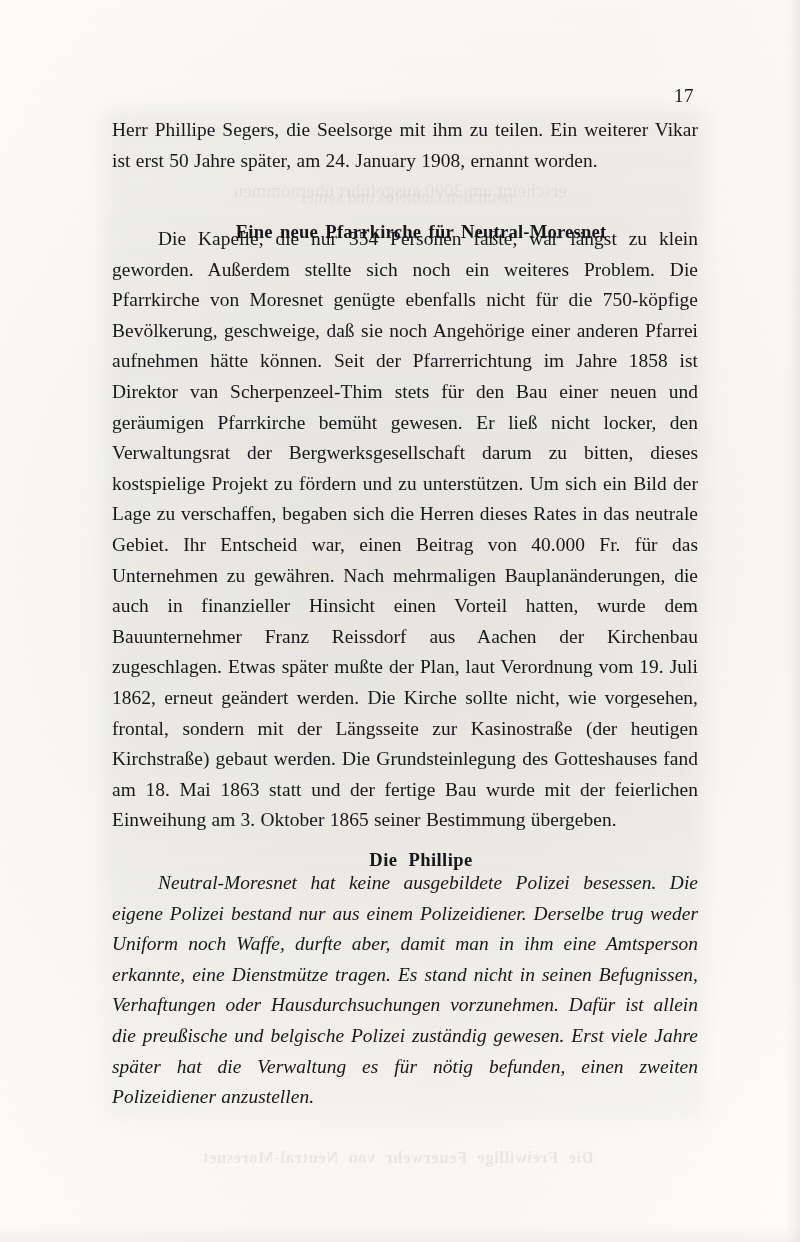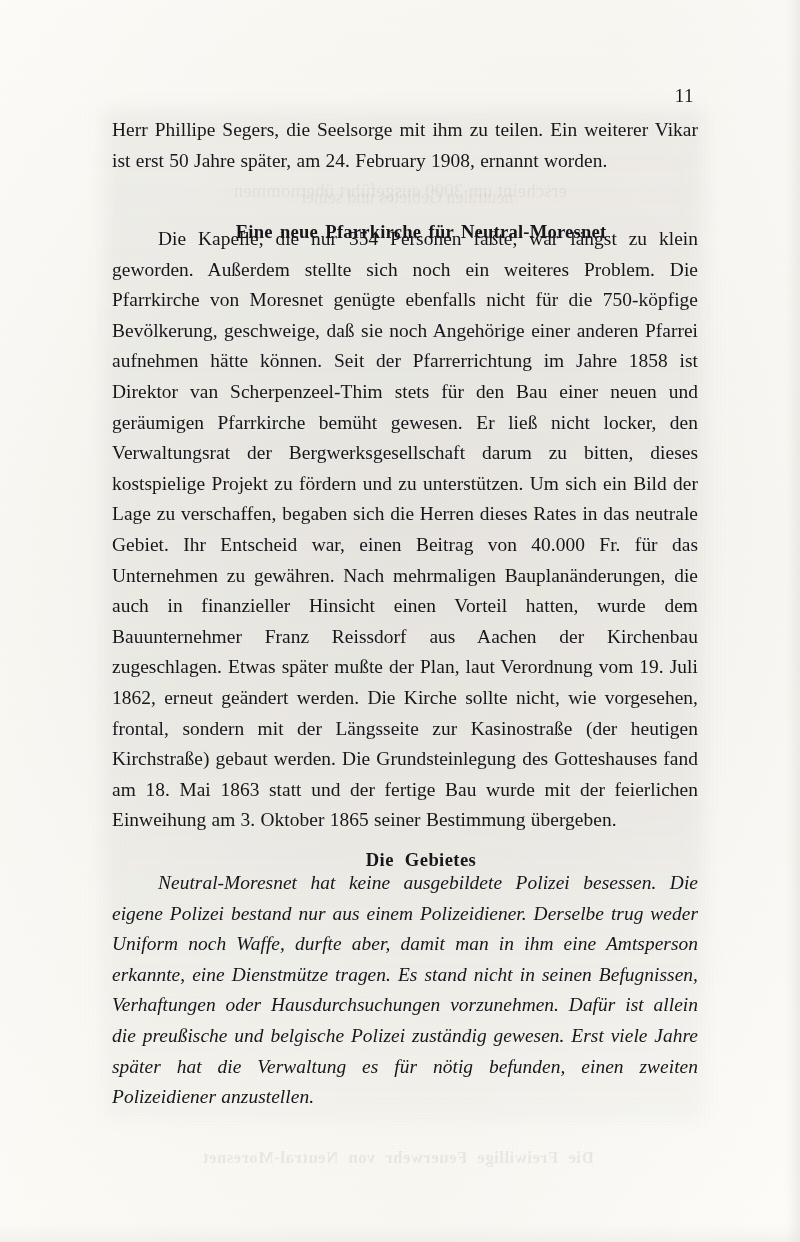--- a/index.html
+++ b/index.html
@@ -182,33 +182,33 @@
 
   <div id="tint"></div>
   <div id="grain"></div>
 
   <div id="showthrough-top">erscheint um 3000 ausgeführt übernommen</div>
 
   <div id="showthrough-upper">neutralen Gebietes und seiner</div>
 
   <div id="content">
 
-    <div class="folio">11</div>
+    <div class="folio">17</div>
 
     <div class="body-block" id="block-intro">
-      <p class="para">Herr Phillipe Segers, die Seelsorge mit ihm zu teilen. Ein weiterer Vikar ist erst 50 Jahre später, am 24. February 1908, ernannt worden.</p>
+      <p class="para">Herr Phillipe Segers, die Seelsorge mit ihm zu teilen. Ein weiterer Vikar ist erst 50 Jahre später, am 24. January 1908, ernannt worden.</p>
     </div>
 
     <h2 class="section-heading" id="head-church" style="position:absolute; left:0; width:586px;">Eine neue Pfarrkirche für Neutral-Moresnet</h2>
 
     <div class="body-block" id="block-church">
       <p class="para indent">Die Kapelle, die nur 354 Personen faßte, war längst zu klein geworden. Außerdem stellte sich noch ein weiteres Problem. Die Pfarrkirche von Moresnet genügte ebenfalls nicht für die 750-köpfige Bevölkerung, geschweige, daß sie noch Angehörige einer anderen Pfarrei aufnehmen hätte können. Seit der Pfarrerrichtung im Jahre 1858 ist Direktor van Scherpenzeel-Thim stets für den Bau einer neuen und geräumigen Pfarrkirche bemüht gewesen. Er ließ nicht locker, den Verwaltungsrat der Bergwerksgesellschaft darum zu bitten, dieses kostspielige Projekt zu fördern und zu unterstützen. Um sich ein Bild der Lage zu verschaffen, begaben sich die Herren dieses Rates in das neutrale Gebiet. Ihr Entscheid war, einen Beitrag von 40.000 Fr. für das Unternehmen zu gewähren. Nach mehrmaligen Bauplanänderungen, die auch in finanzieller Hinsicht einen Vorteil hatten, wurde dem Bauunternehmer Franz Reissdorf aus Aachen der Kirchenbau zugeschlagen. Etwas später mußte der Plan, laut Verordnung vom 19. Juli 1862, erneut geändert werden. Die Kirche sollte nicht, wie vorgesehen, frontal, sondern mit der Längsseite zur Kasinostraße (der heutigen Kirchstraße) gebaut werden. Die Grundsteinlegung des Gotteshauses fand am 18. Mai 1863 statt und der fertige Bau wurde mit der feierlichen Einweihung am 3. Oktober 1865 seiner Bestimmung übergeben.</p>
     </div>
 
-    <h2 class="section-heading wide" id="head-police" style="position:absolute; left:0; width:586px;">Die Gebietes</h2>
+    <h2 class="section-heading wide" id="head-police" style="position:absolute; left:0; width:586px;">Die Phillipe</h2>
 
     <div class="body-block" id="block-police">
       <p class="para indent">Neutral-Moresnet hat keine ausgebildete Polizei besessen. Die eigene Polizei bestand nur aus einem Polizeidiener. Derselbe trug weder Uniform noch Waffe, durfte aber, damit man in ihm eine Amtsperson erkannte, eine Dienstmütze tragen. Es stand nicht in seinen Befugnissen, Verhaftungen oder Hausdurchsuchungen vorzunehmen. Dafür ist allein die preußische und belgische Polizei zuständig gewesen. Erst viele Jahre später hat die Verwaltung es für nötig befunden, einen zweiten Polizeidiener anzustellen.</p>
     </div>
 
   </div>
 
   <div id="showthrough-bottom">Die Freiwillige Feuerwehr von Neutral-Moresnet</div>
 
   <div id="edge-right"></div>

